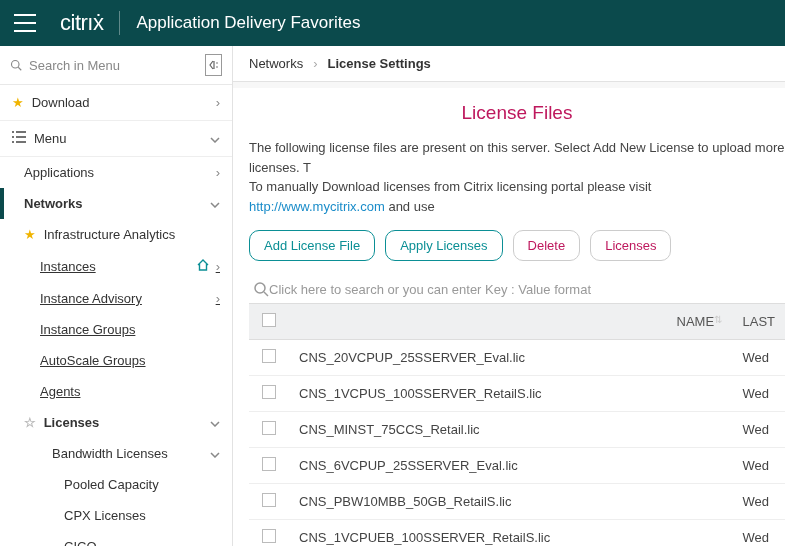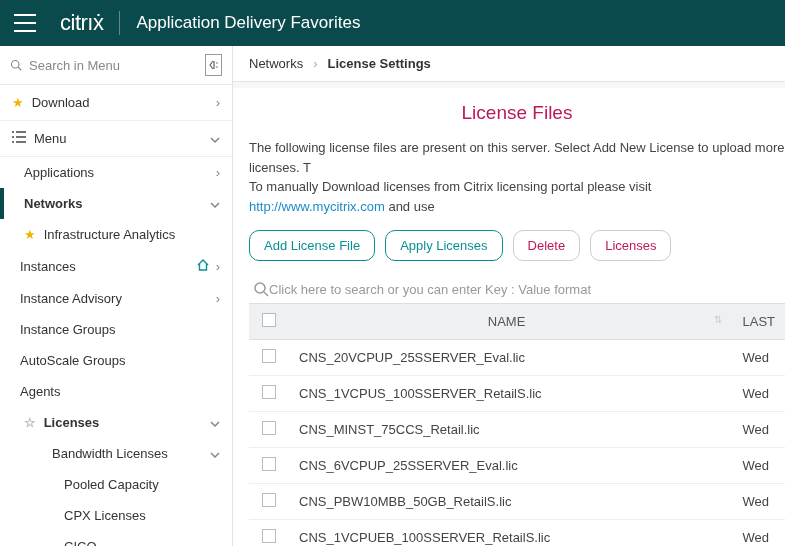--- a/index.html
+++ b/index.html
@@ -23,21 +23,21 @@
   .nav { overflow-y: auto; flex: 1; }
   .nav-item { display: flex; align-items: center; padding: 8px 12px; cursor: pointer; color: #333; font-size: 13px; position: relative; }
   .nav-item.top { border-bottom: 1px solid #eee; padding: 10px 12px; }
   .nav-item .chev { margin-left: auto; color: #888; }
   .nav-item.active { font-weight: 600; }
   .nav-item.active-bar::before { content: ""; position: absolute; left: 0; top: 0; bottom: 0; width: 4px; background: #0b4a4c; }
   .star-fill { color: #f0b400; margin-right: 8px; }
   .star-outline { color: #bbb; margin-right: 8px; }
   .menu-ico { margin-right: 8px; color: #444; }
   .depth1 { padding-left: 24px; }
-  .depth2 { padding-left: 20px; }
+  .depth2 { padding-left: 40px; text-decoration: underline; }
   .depth3 { padding-left: 52px; }
   .depth4 { padding-left: 64px; }
   .home-ico { color: #0b8f95; margin-right: 4px; }
   
   .main { flex: 1; display: flex; flex-direction: column; overflow: hidden; background: #f7f7f7; }
   .breadcrumb { padding: 10px 16px; display: flex; align-items: center; gap: 10px; font-size: 13px; color: #333; background: #fff; border-bottom: 1px solid #e2e2e2; }
   .breadcrumb .sep { color: #aaa; }
   .breadcrumb .crumb-active { font-weight: 600; }
   
   .content { padding: 14px 0 0 16px; overflow: auto; flex: 1; background: #fff; margin: 6px 0 0 0; }
@@ -45,21 +45,21 @@
   .desc { font-size: 13px; color: #444; line-height: 1.5; margin-bottom: 14px; }
   .desc a { color: #1a8cc9; text-decoration: none; }
   
   .btn-row { display: flex; gap: 10px; margin-bottom: 14px; }
   .btn { padding: 7px 14px; border: 1px solid #0b8f95; background: #fff; color: #0b8f95; font-size: 13px; cursor: pointer; border-radius: 10px; }
   .btn.disabled { border-color: #ccc; color: #be185d; cursor: default; }
   
   .table-search { display: flex; align-items: center; padding: 6px 4px; color: #999; font-size: 13px; }
   
   table { width: 100%; border-collapse: collapse; font-size: 13px; }
-  thead th { background: #eff0f1; text-align: center; padding: 9px 10px; font-weight: 400; color: #555; border-bottom: 1px solid #ddd; border-top: 1px solid #ddd; }
+  thead th { background: #eff0f1; text-align: right; padding: 9px 10px; font-weight: 400; color: #555; border-bottom: 1px solid #ddd; border-top: 1px solid #ddd; }
   tbody td { padding: 9px 10px; border-bottom: 1px solid #eee; color: #444; }
   .cb-cell { width: 40px; text-align: center; }
   .cb { width: 14px; height: 14px; border: 1px solid #bbb; display: inline-block; background: #fff; }
   .sort-ico { float: right; color: #ccc; font-size: 10px; }
   th.col-last, td.col-last { width: 42px; overflow: hidden; white-space: nowrap; }
 </style>
 </head>
 <body>
 
 <div class="header">

